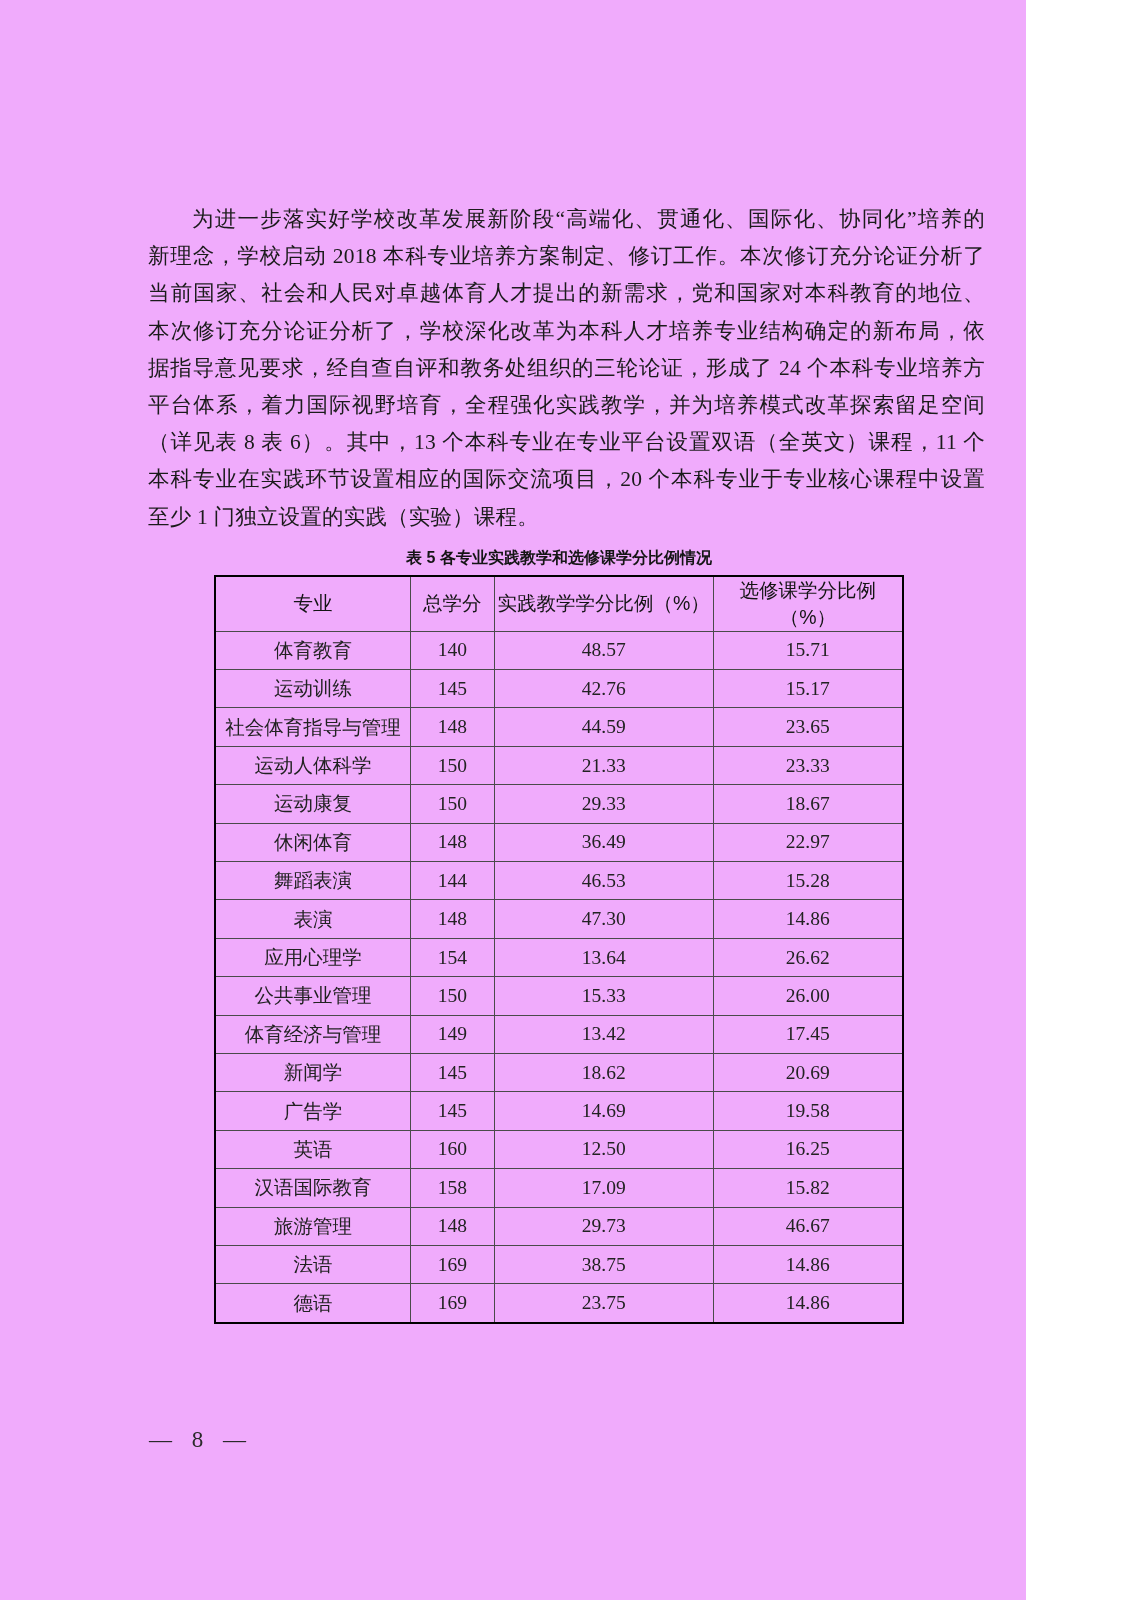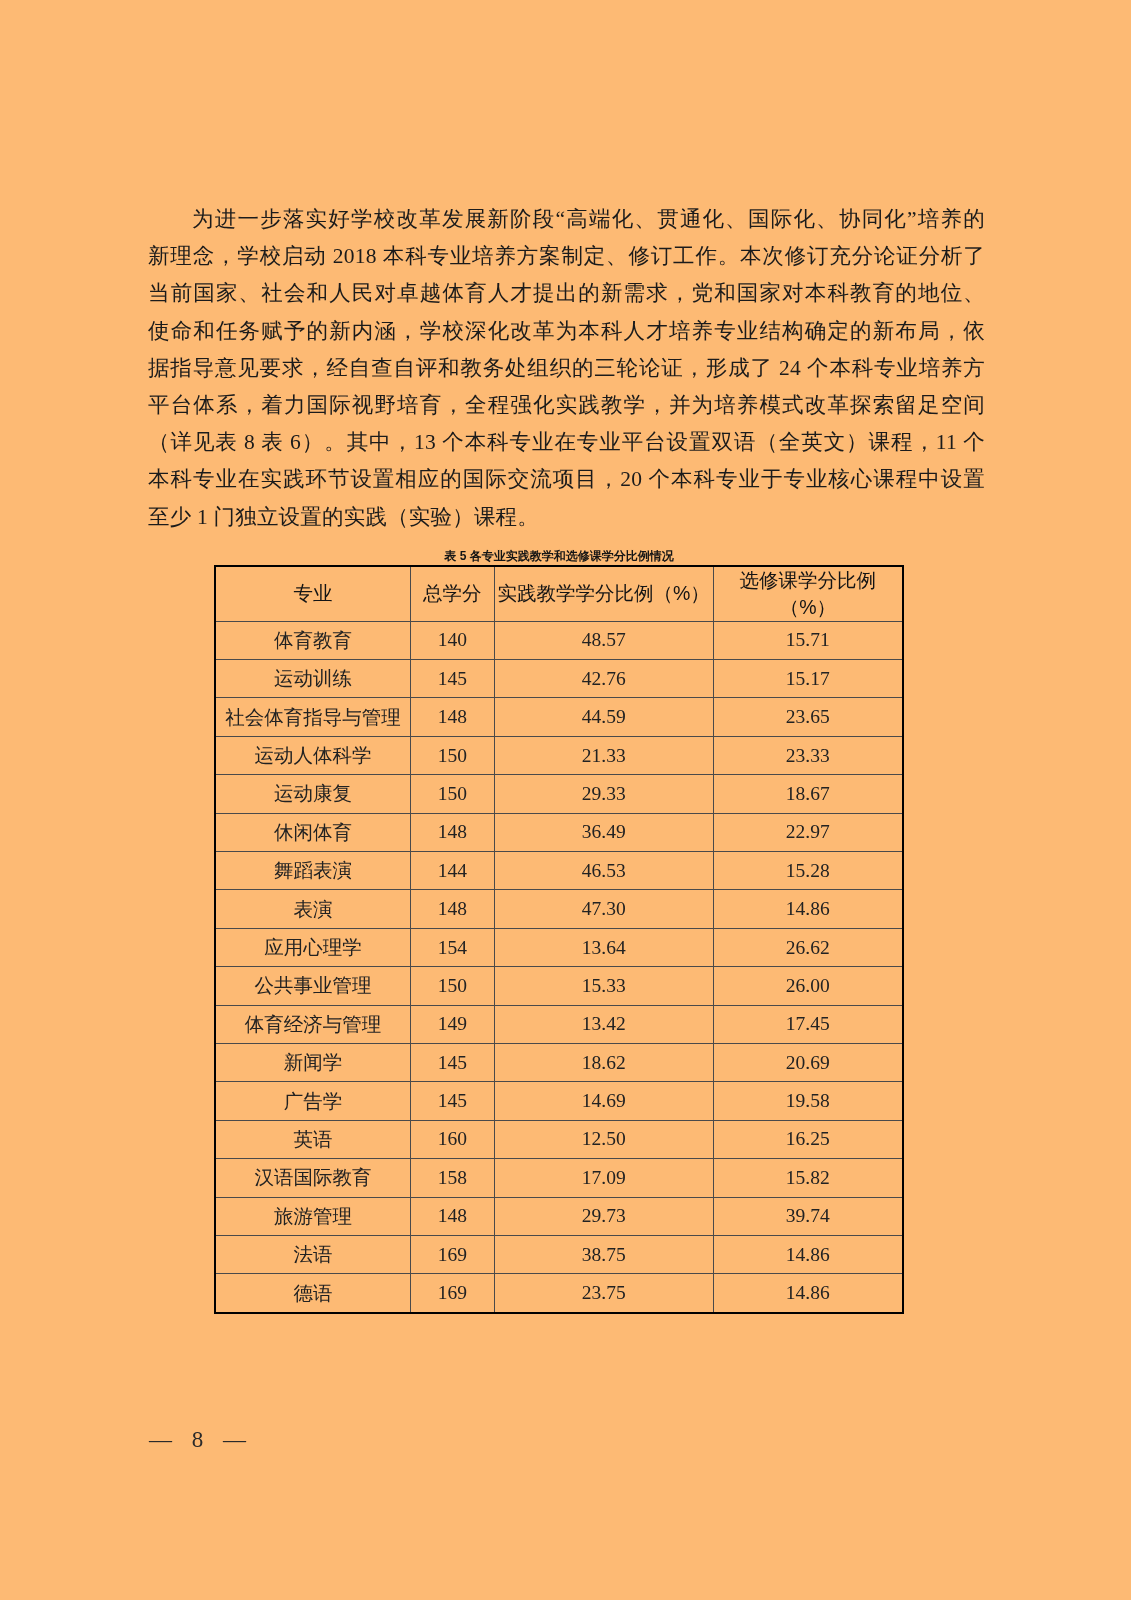--- a/index.html
+++ b/index.html
@@ -2,23 +2,23 @@
 <html><head>
 <meta charset="utf-8">
 <style>
   html, body {
     margin: 0;
     padding: 0;
     background: #ffffff;
   }
   .page {
     position: relative;
-    width: 1131px;
+    width: 1026px;
     height: 1600px;
-    background: #fdba74;
+    background: #f0abfc;
     color: #1b1b1b;
     box-sizing: border-box;
     padding: 201px 119px 0 148px;
     font-family: "Liberation Serif", "DejaVu Serif", serif;
     overflow: hidden;
   }
   .paragraph {
     width: 837px;
     font-size: 21.5px;
     line-height: 37.2px;
@@ -28,25 +28,25 @@
     text-align: justify;
     text-align-last: justify;
     height: 37.2px;
     overflow: hidden;
   }
   .para-line.first { text-indent: 44px; }
   .para-line.last  { text-align-last: left; }
 
   .table-title {
     width: 690px;
-    margin: 12px 0 0 66px;
+    margin: 12px 0 6px 66px;
     text-align: center;
     font-family: "Liberation Sans", "DejaVu Sans", sans-serif;
     font-weight: 700;
-    font-size: 12px;
+    font-size: 16px;
     color: #151515;
   }
   table.credits {
     border-collapse: collapse;
     table-layout: fixed;
     width: 690px;
     margin-left: 66px;
     border: 2px solid #000000;
   }
   table.credits th, table.credits td {
@@ -83,21 +83,21 @@
 </style>
 </head>
 <body>
 
 <div class="page">
 
   <div class="paragraph">
       <div class="para-line first">为进一步落实好学校改革发展新阶段“高端化、贯通化、国际化、协同化”培养的</div>
       <div class="para-line">新理念，学校启动 2018 本科专业培养方案制定、修订工作。本次修订充分论证分析了</div>
       <div class="para-line">当前国家、社会和人民对卓越体育人才提出的新需求，党和国家对本科教育的地位、</div>
-      <div class="para-line">使命和任务赋予的新内涵，学校深化改革为本科人才培养专业结构确定的新布局，依</div>
+      <div class="para-line">本次修订充分论证分析了，学校深化改革为本科人才培养专业结构确定的新布局，依</div>
       <div class="para-line">据指导意见要求，经自查自评和教务处组织的三轮论证，形成了 24 个本科专业培养方</div>
       <div class="para-line">平台体系，着力国际视野培育，全程强化实践教学，并为培养模式改革探索留足空间</div>
       <div class="para-line">（详见表 8 表 6）。其中，13 个本科专业在专业平台设置双语（全英文）课程，11 个</div>
       <div class="para-line">本科专业在实践环节设置相应的国际交流项目，20 个本科专业于专业核心课程中设置</div>
       <div class="para-line last">至少 1 门独立设置的实践（实验）课程。</div>
     </div>
 
   <div class="table-title">表 5 各专业实践教学和选修课学分比例情况</div>
 
   <table class="credits">
@@ -203,21 +203,21 @@
         <tr>
           <td>汉语国际教育</td>
           <td>158</td>
           <td>17.09</td>
           <td>15.82</td>
         </tr>
         <tr>
           <td>旅游管理</td>
           <td>148</td>
           <td>29.73</td>
-          <td>39.74</td>
+          <td>46.67</td>
         </tr>
         <tr>
           <td>法语</td>
           <td>169</td>
           <td>38.75</td>
           <td>14.86</td>
         </tr>
         <tr>
           <td>德语</td>
           <td>169</td>

